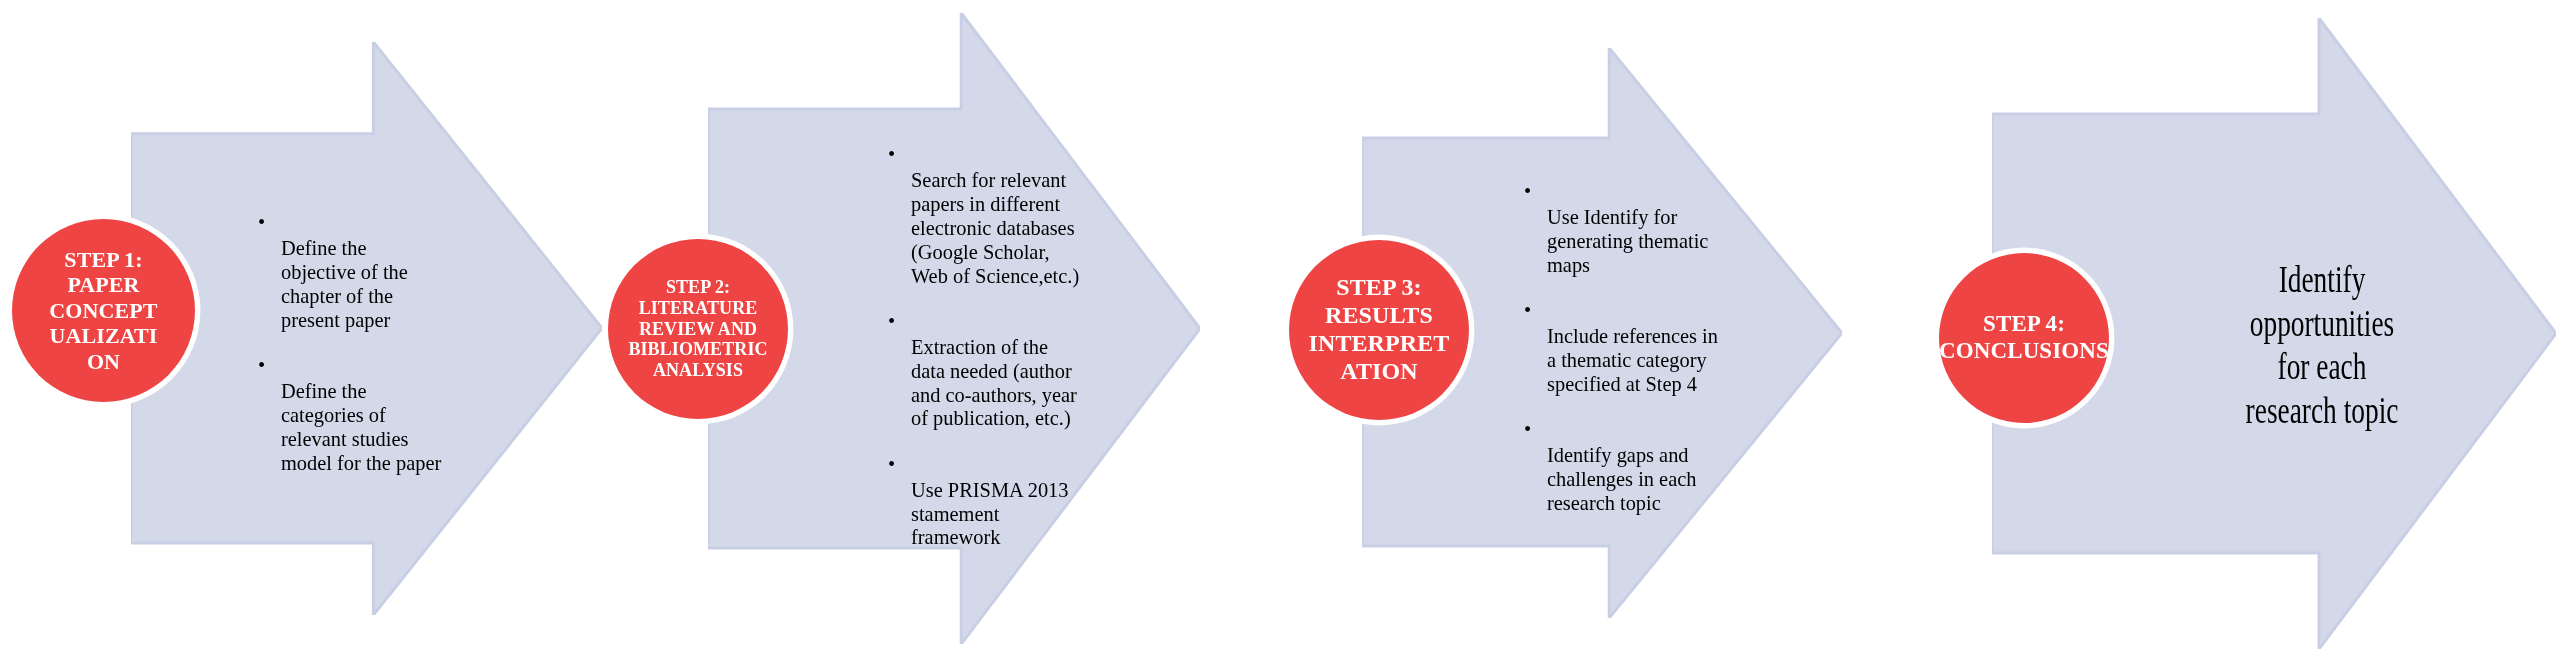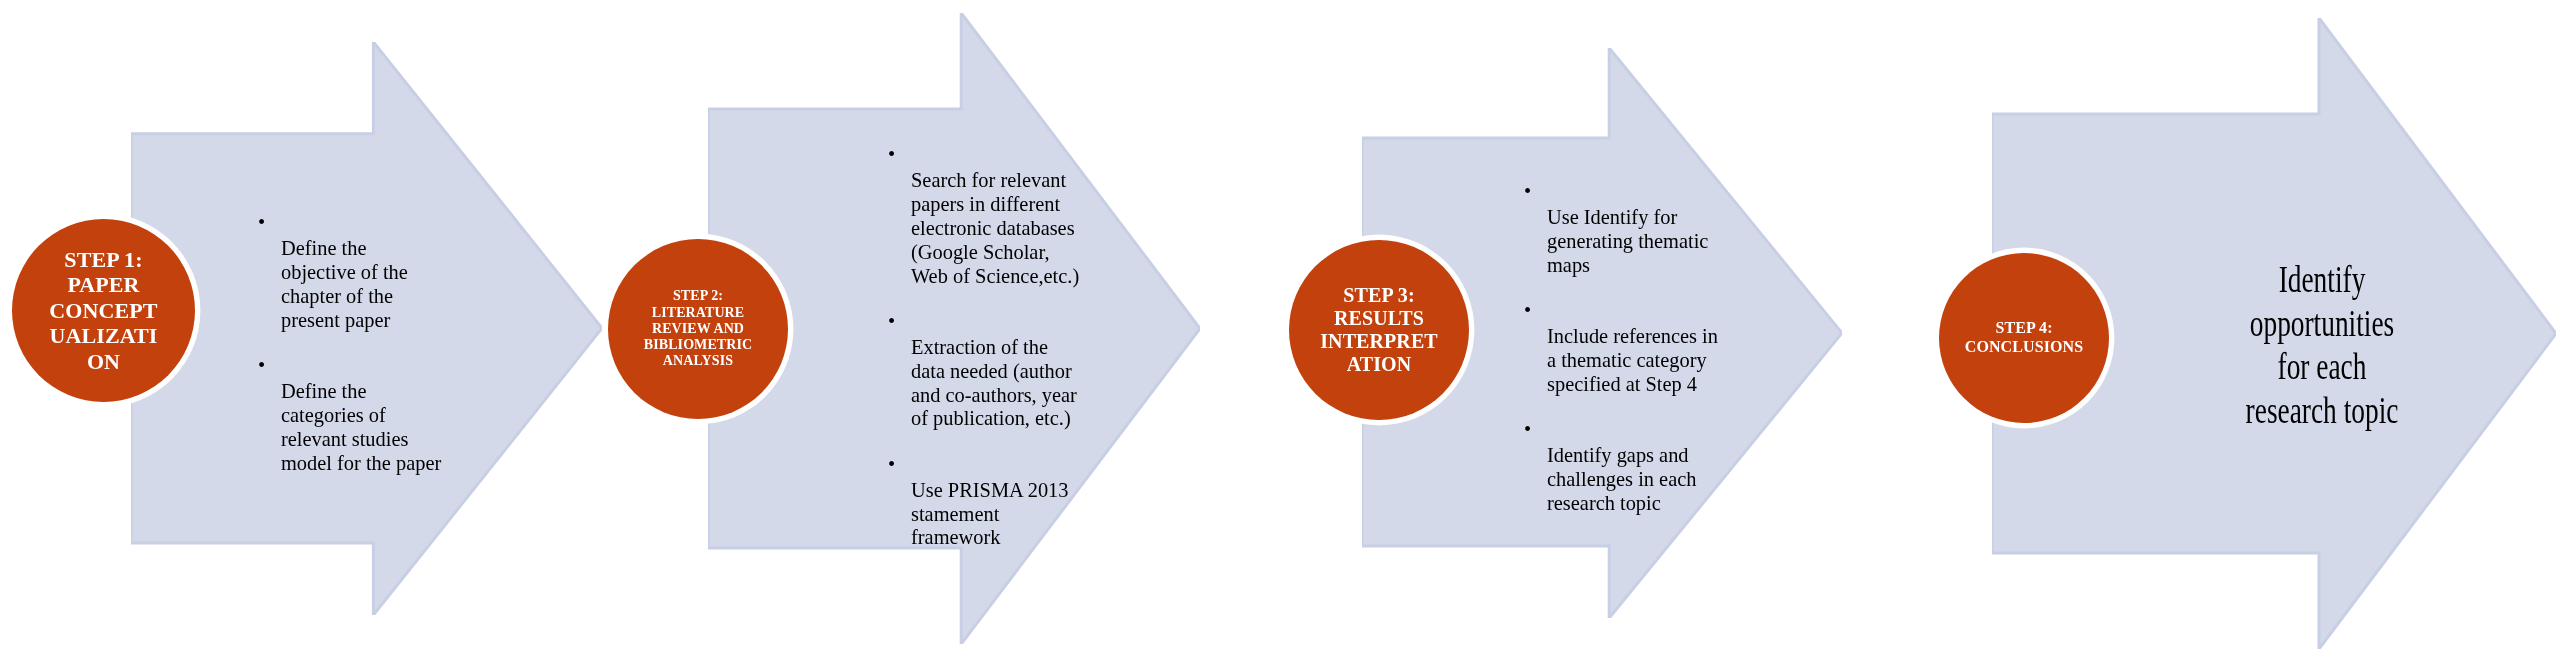--- a/index.html
+++ b/index.html
@@ -23,21 +23,21 @@
   }
   .arrow-shape {
     position: absolute;
     top: 0; left: 0;
     width: 100%; height: 100%;
   }
   
   .circle {
     position: absolute;
     border-radius: 50%;
-    background: #c2410c;
+    background: #ef4444;
     box-shadow: 0 0 0 5.4px #ffffff;
     display: flex;
     align-items: center;
     justify-content: center;
     z-index: 5;
   }
   .circle-label {
     color: #ffffff;
     font-family: "Liberation Serif", serif;
     font-weight: bold;
@@ -146,21 +146,21 @@
     </div>
     <div class="bullet">
       <span class="bullet-dot">•</span>
       <span class="bullet-text">Use PRISMA 2013
 stamement
 framework</span>
     </div>
   </div>
 
   <div class="circle" style="left:608px; top:239px; width:180px; height:180px;">
-    <span class="circle-label" style="font-size:14px;">STEP 2:
+    <span class="circle-label" style="font-size:18px;">STEP 2:
 LITERATURE
 REVIEW AND
 BIBLIOMETRIC
 ANALYSIS</span>
   </div>
 
   <div class="arrow-wrap" style="left:1362px; top:48px; width:480px; height:570px;">
     <svg class="arrow-shape" viewBox="0 0 800 950" preserveAspectRatio="none">
       <polygon points="0,150 412,150 412,0 800,475 412,950 412,830 0,830" fill="#d4d9ea" stroke="#c8cfe4" stroke-width="5"></polygon>
     </svg>
@@ -181,36 +181,36 @@
     </div>
     <div class="bullet">
       <span class="bullet-dot">•</span>
       <span class="bullet-text">Identify gaps and
 challenges in each
 research topic</span>
     </div>
   </div>
 
   <div class="circle" style="left:1289px; top:240px; width:180px; height:180px;">
-    <span class="circle-label" style="font-size:20px;">STEP 3:
+    <span class="circle-label" style="font-size:24px;">STEP 3:
 RESULTS
 INTERPRET
 ATION</span>
   </div>
 
   <div class="arrow-wrap" style="left:1992px; top:18px; width:564px; height:631px;">
     <svg class="arrow-shape" viewBox="0 0 940 1052" preserveAspectRatio="none">
       <polygon points="0,160 545,160 545,0 940,526 545,1052 545,892 0,892" fill="#d4d9ea" stroke="#c8cfe4" stroke-width="5"></polygon>
     </svg>
   </div>
 
   <div class="final-text" style="left:2136px; top:258px; width:372px; font-size:37px;">Identify
 opportunities
 for each
 research topic</div>
 
   <div class="circle" style="left:1939px; top:253px; width:170px; height:170px;">
-    <span class="circle-label" style="font-size:16px;">STEP 4:
+    <span class="circle-label" style="font-size:23px;">STEP 4:
 CONCLUSIONS</span>
   </div>
 
 </div>
 
 
 </body></html>

